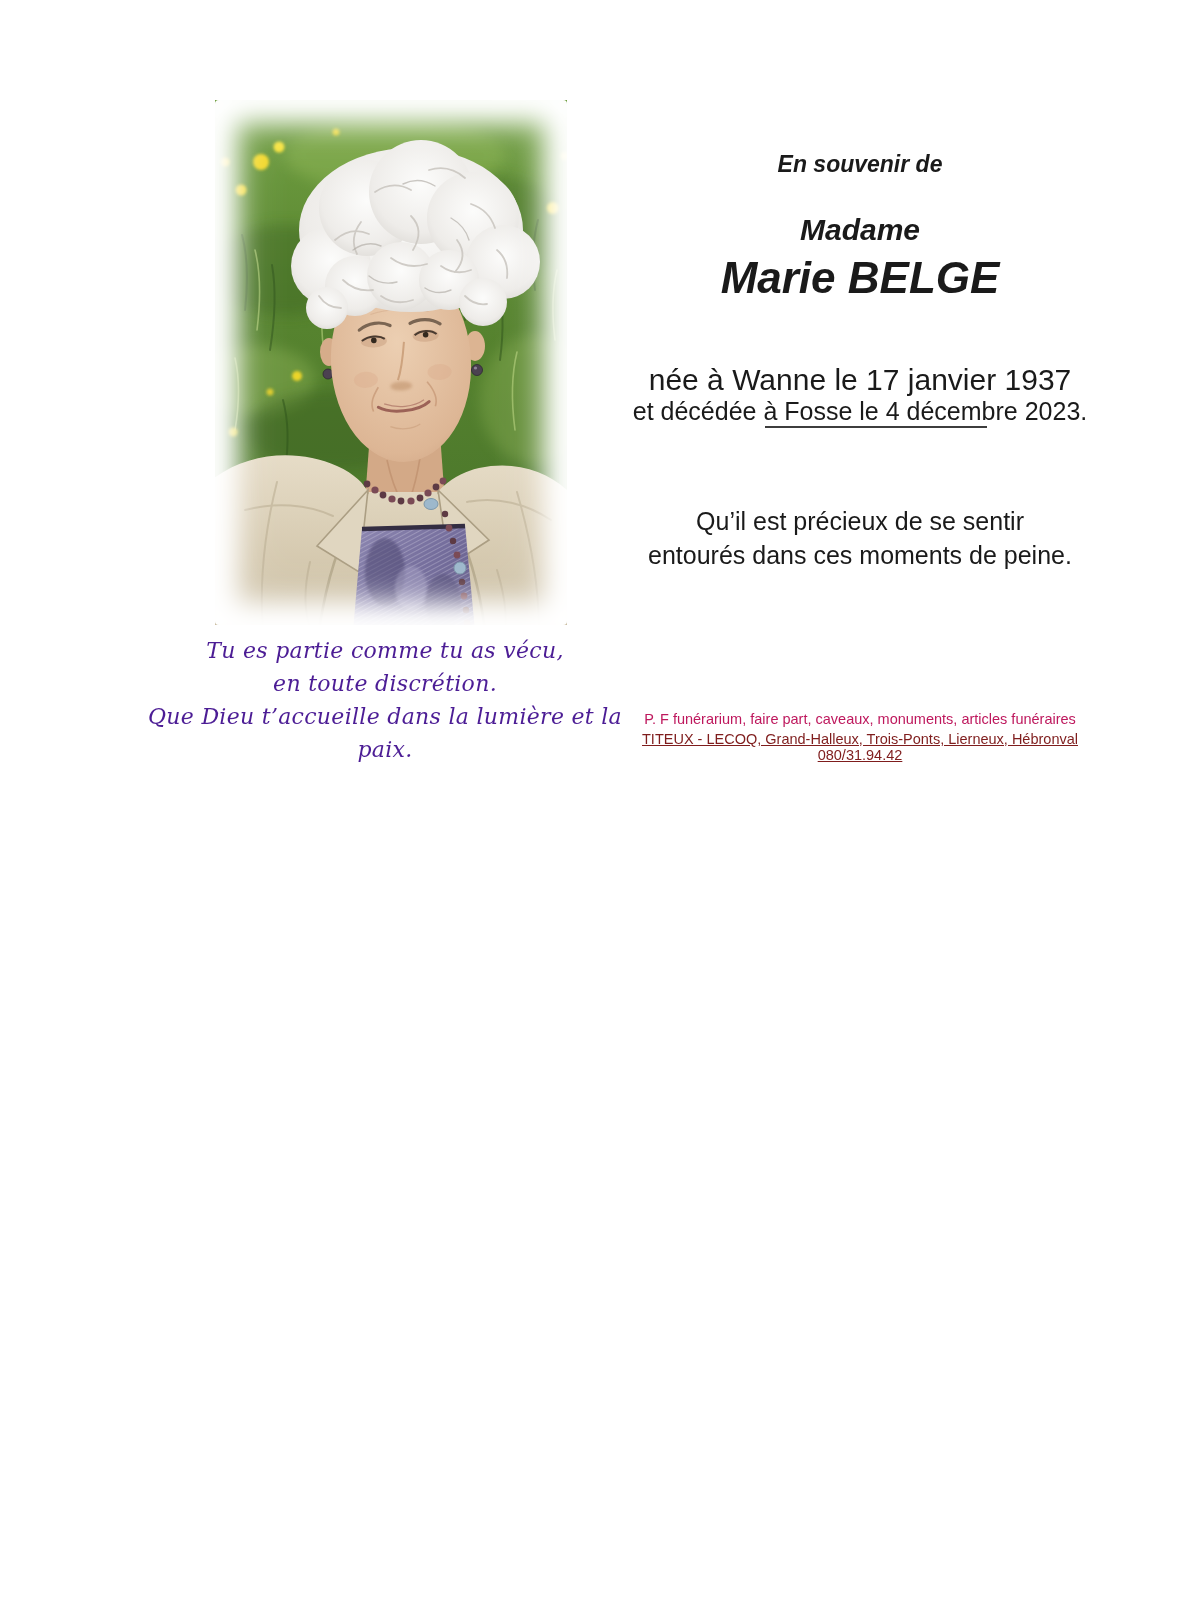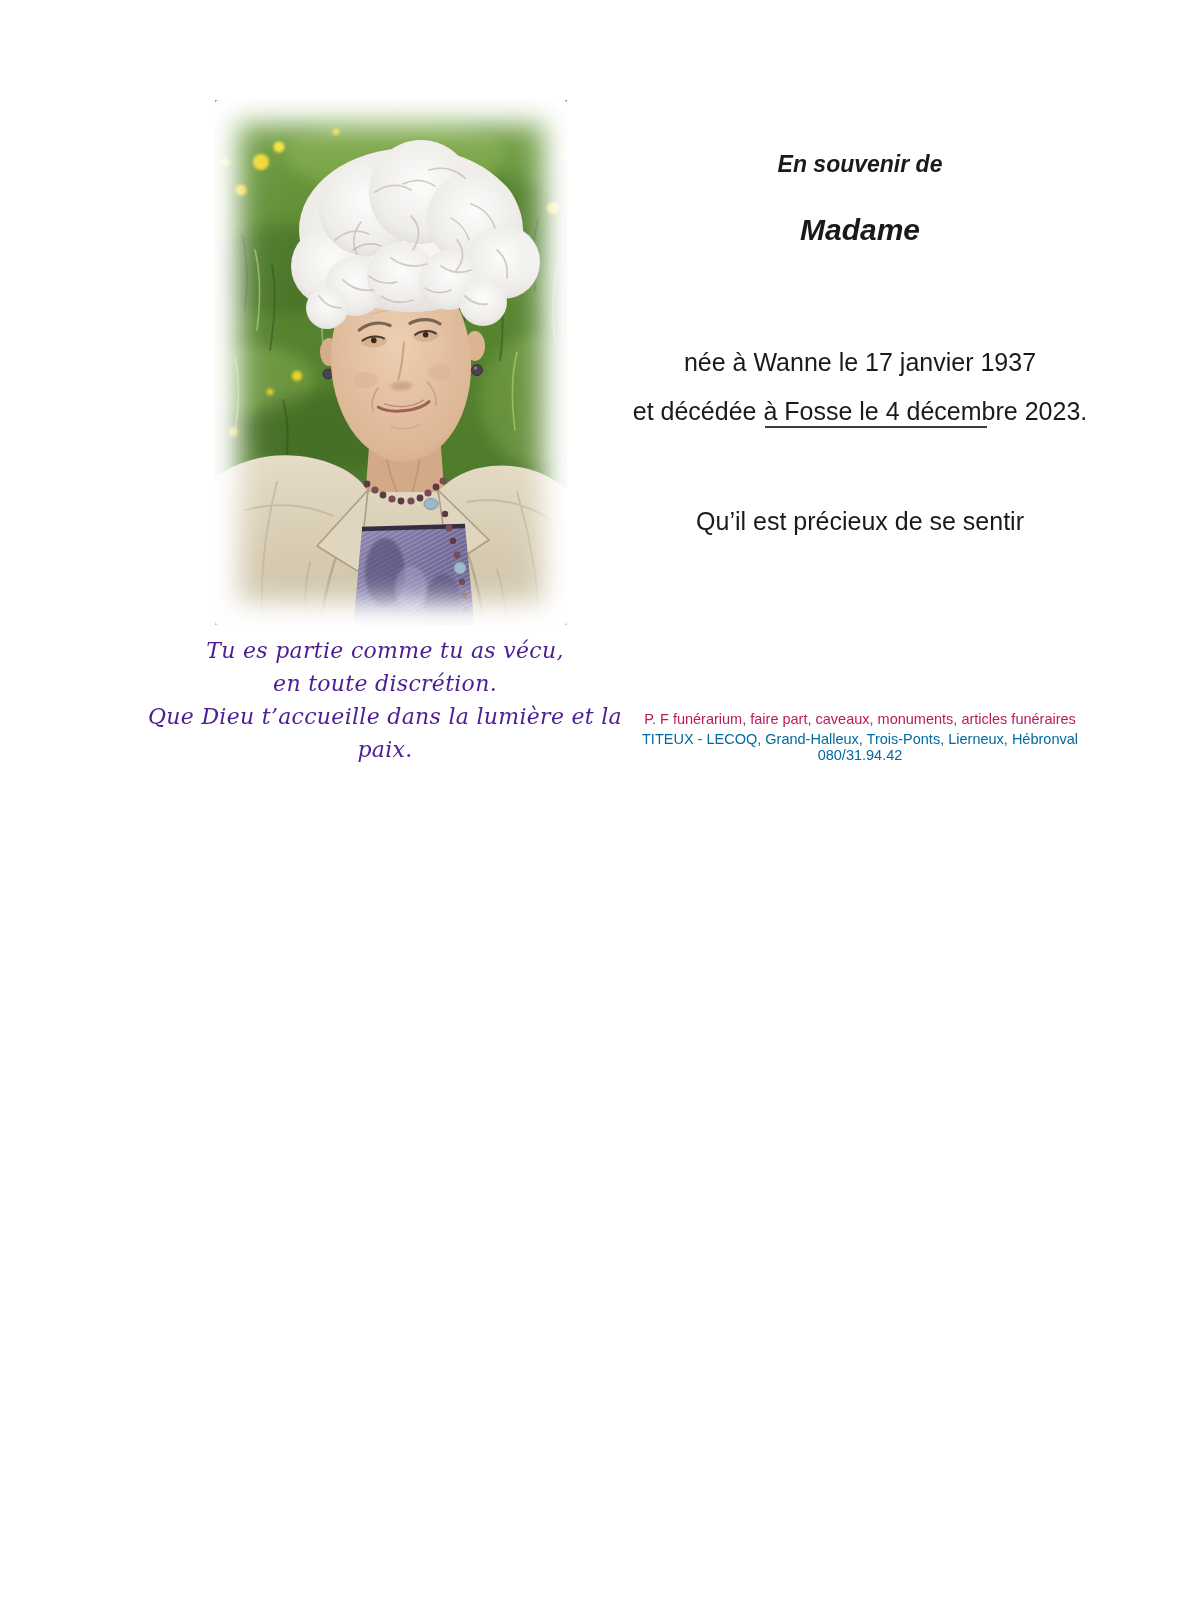--- a/index.html
+++ b/index.html
@@ -21,33 +21,33 @@
     font-family:"DejaVu Serif", serif; font-style:italic; font-size:22px;
     line-height:33px; color:#4c1d95; letter-spacing:0.3px;
   }
   
   .right-col { position:absolute; left:620px; top:104px; width:480px; height:620px; }
   .right-col .line { position:absolute; left:0; width:100%; text-align:center;margin-top:47px; }
   .intro    { top:0;     font-size:23px; font-weight:bold; font-style:italic; }
   .title    { top:62px;  font-size:30px; font-weight:bold; font-style:italic; }
   .bigname  { top:102px; font-size:44px; font-weight:bold; font-style:italic; }
   .relation { top:163px; font-size:32px; font-weight:bold; font-style:italic; }
-  .birth    { top:197px; font-size:25px; }
+  .birth    { top:212px; font-size:30px; }
   .death    { top:246px; font-size:25px; }
   .divider  {
     position:absolute; top:308px; left:50%; width:222px; height:14px;
     transform:translateX(calc(-50% + 16px));
     border-bottom:2.5px solid #3d3d3d;
   }
   .thanks1  { top:356px; font-size:25px; }
   .thanks2  { top:390px; font-size:25px; }
   .thanks3  { top:423px; font-size:25px; }
   .signature{ top:492px; font-size:25px; padding-left:160px; width:calc(100% - 160px) !important; }
   .footer1  { top:560px; font-size:14.5px; color:#be185d; }
-  .footer2  { top:580px; font-size:14.5px; color:#0369a1; }
+  .footer2  { top:580px; font-size:14.5px; color:#7f1d1d;text-decoration:underline; }
 </style>
 </head>
 <body>
 
 <div class="page">
 
   <div class="photo-wrap" title="Elderly woman with short white curly hair wearing a beige jacket, purple patterned top and beaded necklace, sitting in front of green grass with yellow dandelions">
     <svg viewBox="0 0 352 525" width="352" height="525">
       <defs>
         <linearGradient id="grassGrad" x1="0" y1="0" x2="0" y2="1">
@@ -259,24 +259,26 @@
 
   <div class="epitaph">
     <div>Tu es partie comme tu as vécu,</div>
     <div>en toute discrétion.</div>
     <div>Que Dieu t’accueille dans la lumière et la paix.</div>
   </div>
 
   <div class="right-col">
     <div class="line intro">En souvenir de</div>
     <div class="line title">Madame</div>
+    <div class="line bigname">Marie BELGE</div>
     <div class="line birth">née à Wanne le 17 janvier 1937</div>
     <div class="line death">et décédée à Fosse le 4 décembre 2023.</div>
 
     <div class="divider"></div>
 
     <div class="line thanks1">Qu’il est précieux de se sentir</div>
+    <div class="line thanks2">entourés dans ces moments de peine.</div>
 
     <div class="line footer1">P. F  funérarium, faire part, caveaux, monuments, articles funéraires</div>
     <div class="line footer2">TITEUX - LECOQ, Grand-Halleux,  Trois-Ponts, Lierneux, Hébronval 080/31.94.42</div>
   </div>
 
 </div>
 
 </body></html>

